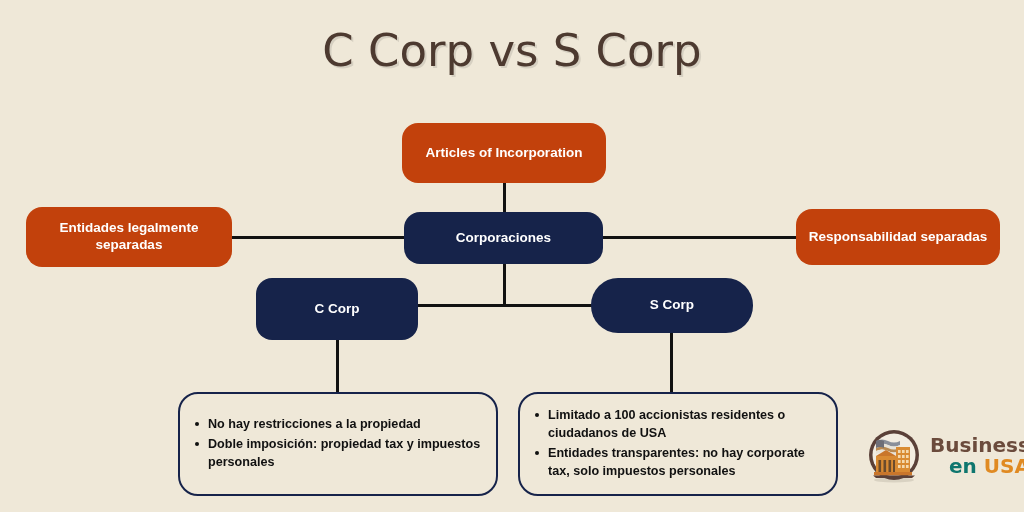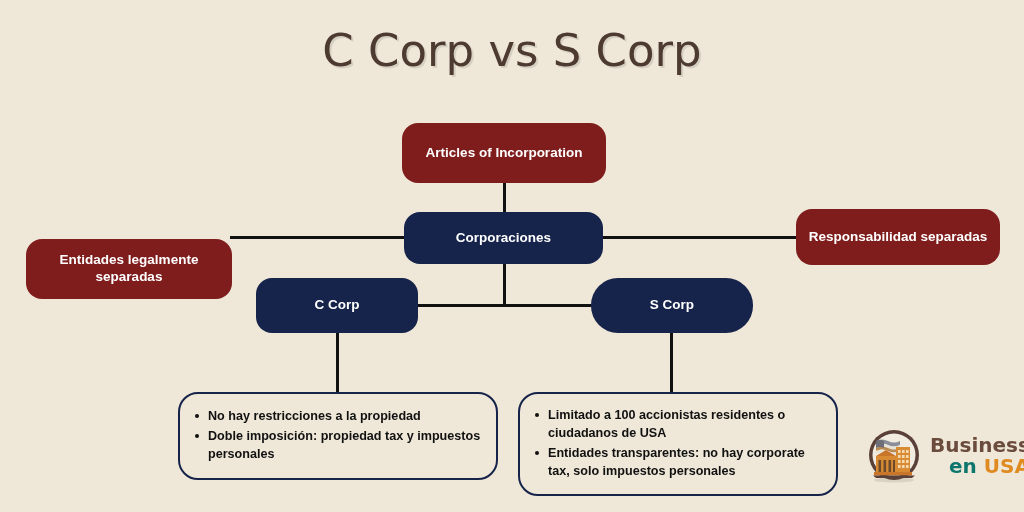--- a/index.html
+++ b/index.html
@@ -49,21 +49,21 @@
     position: absolute;
     display: flex;
     align-items: center;
     justify-content: center;
     text-align: center;
     box-sizing: border-box;
     z-index: 3;
     line-height: 1.25;
   }
   .node-blue {
-    background: #7f1d1d;
+    background: #c2410c;
     color: #ffffff;
     border-radius: 16px;
     font-size: 13.5px;
     font-weight: 700;
     padding: 20px 12px;
   }
   .node-navy {
     background: #16234a;
     color: #ffffff;
     border-radius: 16px;
@@ -154,41 +154,41 @@
   <div class="line h" style="left:413px; top:304px; width:184px;"></div>
 
   <div class="line v" style="left:336px; top:330px; height:62px;"></div>
 
   <div class="line v" style="left:670px; top:330px; height:62px;"></div>
 
   <div class="node node-blue" style="left:402px; top:123px; width:204px; height:60px;">
     <span>Articles of Incorporation</span>
   </div>
 
-  <div class="node node-blue" style="left:26px; top:207px; width:206px; height:60px;margin-top:32px;">
+  <div class="node node-blue" style="left:26px; top:207px; width:206px; height:60px;">
     <span>Entidades legalmente separadas</span>
   </div>
 
   <div class="node node-navy" style="left:404px; top:212px; width:199px; height:52px;align-items:center;">
     <span>Corporaciones</span>
   </div>
 
   <div class="node node-blue" style="left:796px; top:209px; width:204px; height:56px;">
     <span>Responsabilidad separadas</span>
   </div>
 
-  <div class="node node-navy" style="left:256px; top:278px; width:162px; height:55px;">
+  <div class="node node-navy" style="left:256px; top:278px; width:162px; height:62px;">
     <span>C Corp</span>
   </div>
 
   <div class="node node-navy" style="left:591px; top:278px; width:162px; height:55px;border-radius:27px;">
     <span>S Corp</span>
   </div>
 
-  <div class="callout" style="left:178px; top:392px; width:320px; height:88px;">
+  <div class="callout" style="left:178px; top:392px; width:320px; height:104px;">
     <ul>
       <li>No hay restricciones a la propiedad</li>
       <li>Doble imposición: propiedad tax y impuestos personales</li>
     </ul>
   </div>
 
   <div class="callout" style="left:518px; top:392px; width:320px; height:104px;align-items:center;">
     <ul>
       <li>Limitado a 100 accionistas residentes o ciudadanos de USA</li>
       <li>Entidades transparentes: no hay corporate tax, solo impuestos personales</li>

